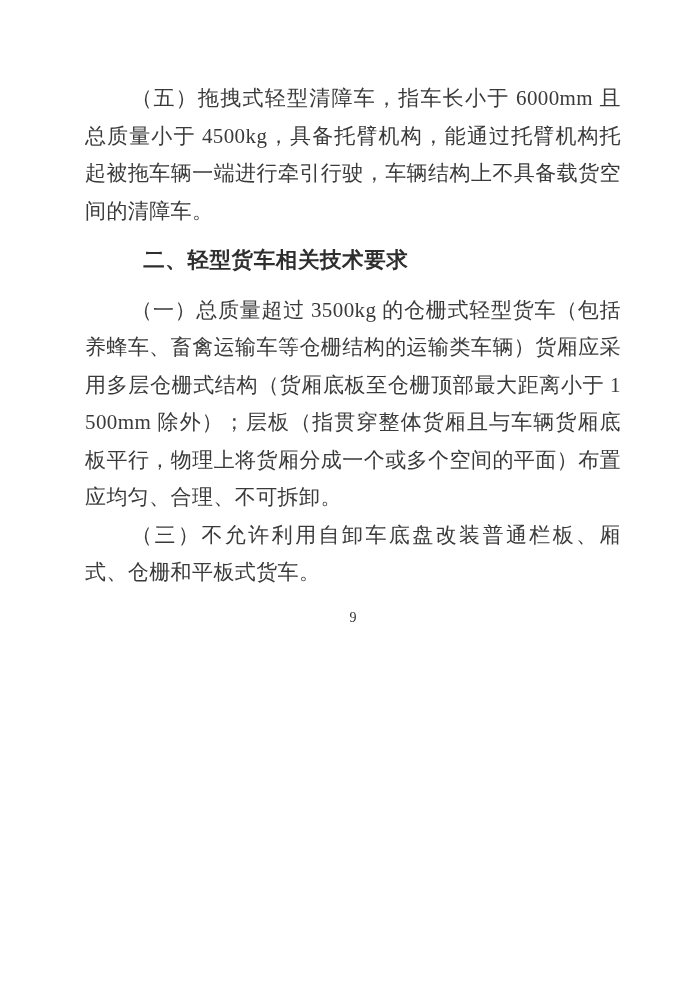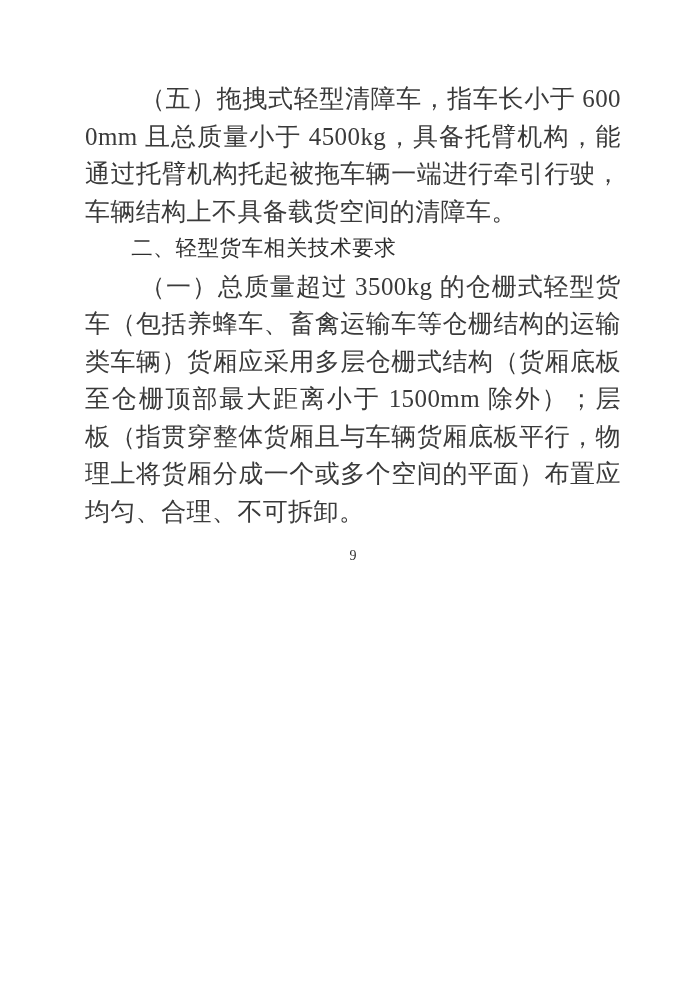--- a/index.html
+++ b/index.html
@@ -14,34 +14,34 @@
     box-sizing: border-box;
     width: 700px;
     height: 990px;
     padding: 80px 79px 0 85px;
     background: #ffffff;
     color: #3a3a3a;
     font-family: "Liberation Serif", "DejaVu Serif", serif;
   }
   .body-par {
     margin: 0;
-    font-size: 25px;
+    font-size: 21px;
     line-height: 37.5px;
     text-align: justify;
     text-justify: inter-character;
     text-indent: 2.2em;
     letter-spacing: 0.4px;
     word-break: break-all;
   }
   .section-heading {
-    margin: 0;
+    margin: 12px;
     font-size: 21.5px;
     line-height: 37.5px;
     font-family: "Liberation Sans", "DejaVu Sans", sans-serif;
-    font-weight: normal;
+    font-weight: bold;
     text-indent: 2.15em;
     color: #2e2e2e;
     letter-spacing: 0.6px;
   }
   .page-footer {
     margin-top: 17px;
     text-align: center;
     font-size: 14px;
     line-height: 18px;
     color: #2e2e2e;
@@ -54,17 +54,18 @@
 <div class="page">
 
   <p class="body-par">（五）拖拽式轻型清障车，指车长小于 6000mm 且总质量小于 4500kg，具备托臂机构，能通过托臂机构托起被拖车辆一端进行牵引行驶，车辆结构上不具备载货空间的清障车。</p>
 
 
   <h2 class="section-heading">二、轻型货车相关技术要求</h2>
 
   <p class="body-par">（一）总质量超过 3500kg 的仓栅式轻型货车（包括养蜂车、畜禽运输车等仓栅结构的运输类车辆）货厢应采用多层仓栅式结构（货厢底板至仓栅顶部最大距离小于 1500mm 除外）；层板（指贯穿整体货厢且与车辆货厢底板平行，物理上将货厢分成一个或多个空间的平面）布置应均匀、合理、不可拆卸。</p>
 
 
+  <p class="body-par">（三）不允许利用自卸车底盘改装普通栏板、厢式、仓栅和平板式货车。</p>
 
 
   <div class="page-footer">9</div>
 
 </div>
 
 </body></html>

